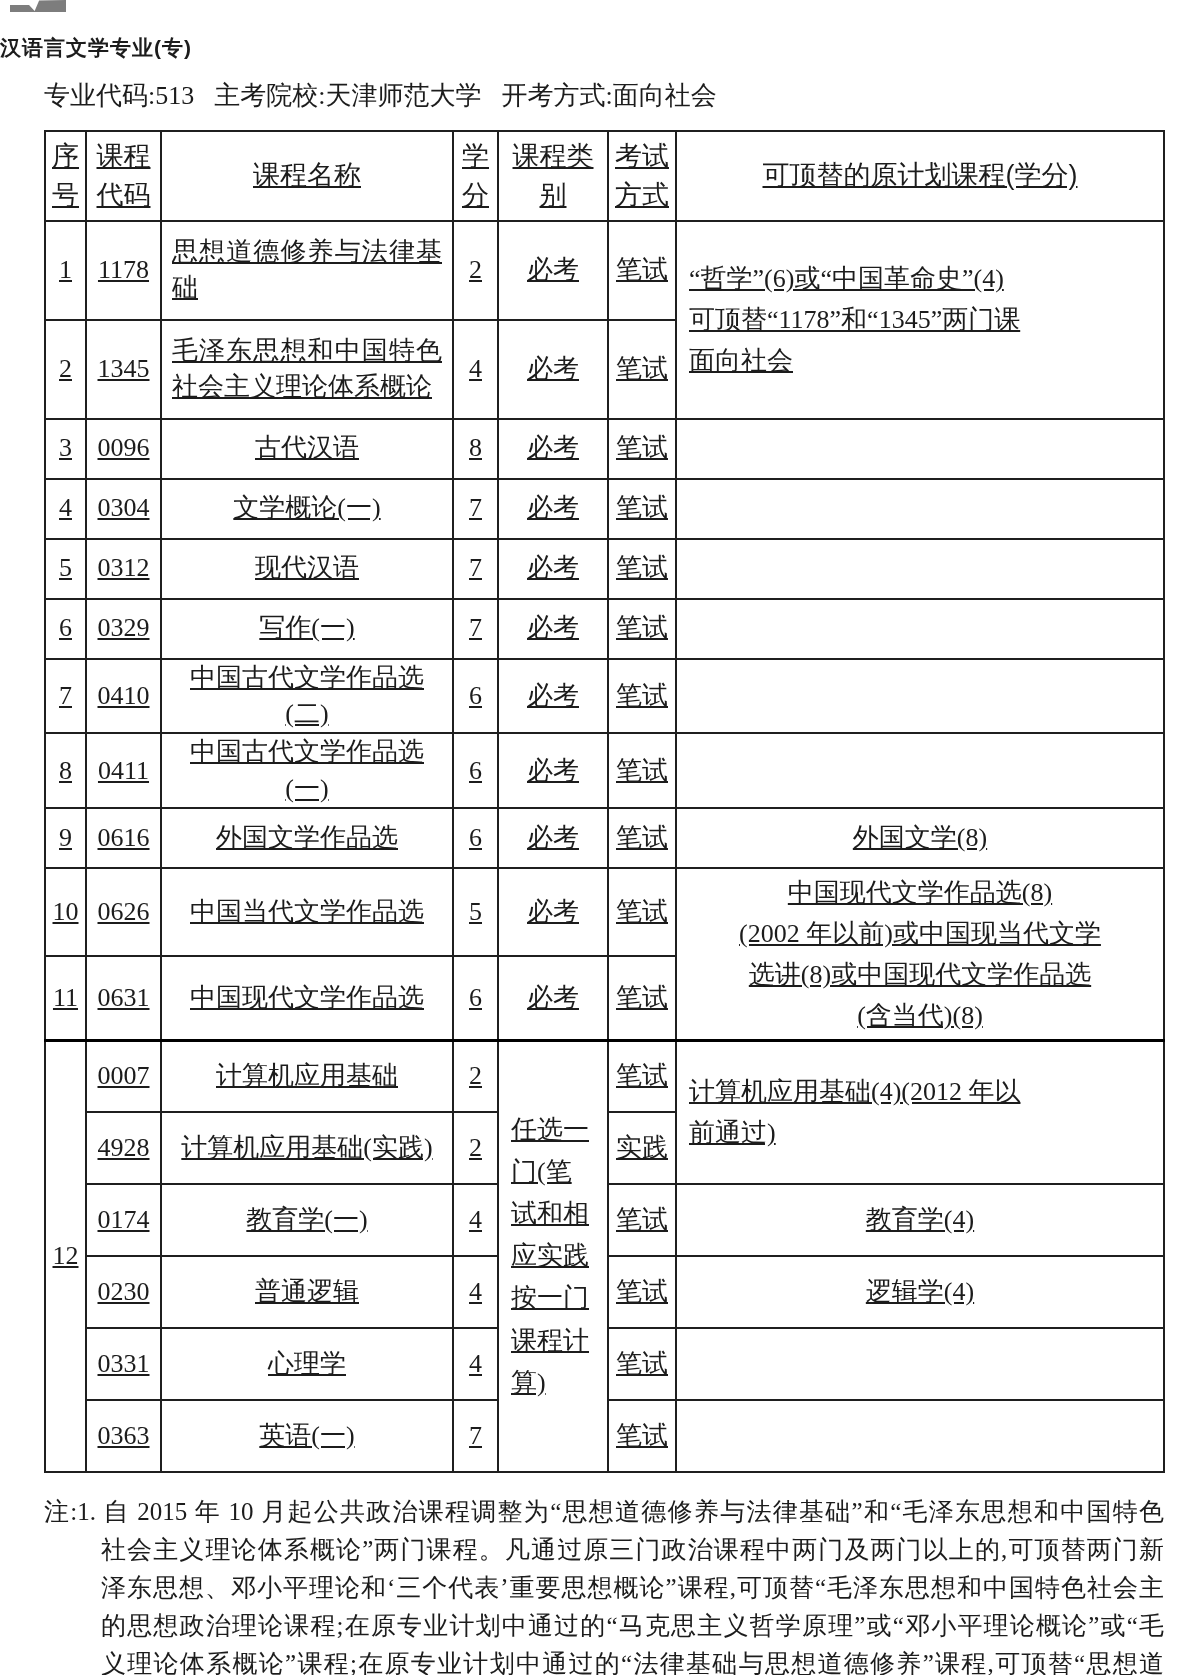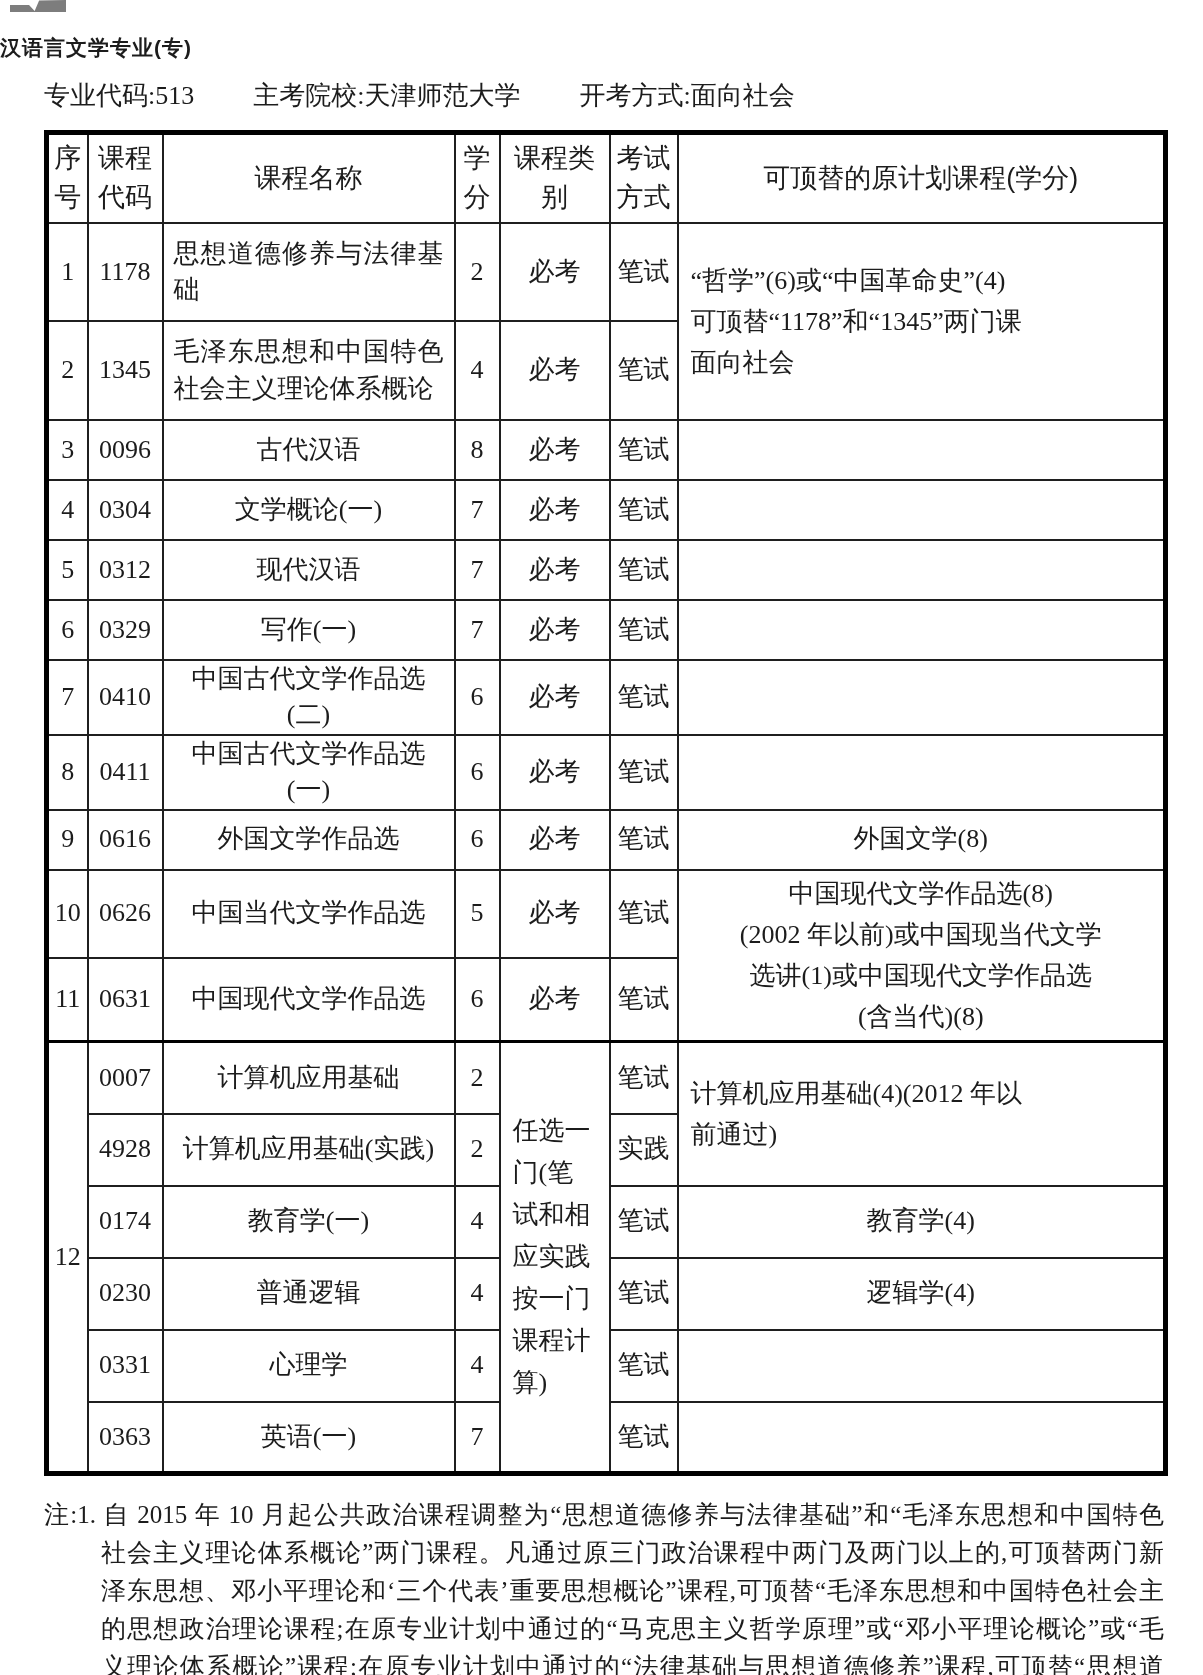--- a/index.html
+++ b/index.html
@@ -22,29 +22,30 @@
     margin:34px 0 0 0;
     font-family:"Liberation Sans","DejaVu Sans",sans-serif;
     font-weight:bold;
     font-size:21px;
     letter-spacing:1px;
   }
   .meta-line {
     margin:16px 0 0 44px;
     font-size:26px;
     display:flex;
-    gap:59px;
+    gap:20px;
     font-family:"Liberation Serif","DejaVu Serif",serif;
   }
   table.plan {
     margin:17px 0 0 44px;
     width:1119px;
     table-layout:fixed;
     border-collapse:collapse;
-    border:5px solid #000000;
+    border:1px solid #000000;
+    text-decoration:underline;
   }
   col.c-seq{width:41px} col.c-code{width:75px} col.c-name{width:292px}
   col.c-cred{width:45px} col.c-cat{width:110px} col.c-exam{width:68px}
   col.c-rep{width:488px}
   .plan th, .plan td {
     border:2px solid #1f1f1f;
     text-align:center;
     vertical-align:middle;
     font-size:26px;
     line-height:1.4;
@@ -216,21 +217,21 @@
   <tr class="r10">
     <td>10</td>
     <td>0626</td>
     <td class="name">中国当代文学作品选</td>
     <td>5</td>
     <td>必考</td>
     <td>笔试</td>
     <td class="rep-center" rowspan="2">
       <div>中国现代文学作品选(8)</div>
       <div>(2002 年以前)或中国现当代文学</div>
-      <div>选讲(1)或中国现代文学作品选</div>
+      <div>选讲(8)或中国现代文学作品选</div>
       <div>(含当代)(8)</div>
     </td>
   </tr>
 
   <tr class="r11">
     <td>11</td>
     <td>0631</td>
     <td class="name">中国现代文学作品选</td>
     <td>6</td>
     <td>必考</td>

